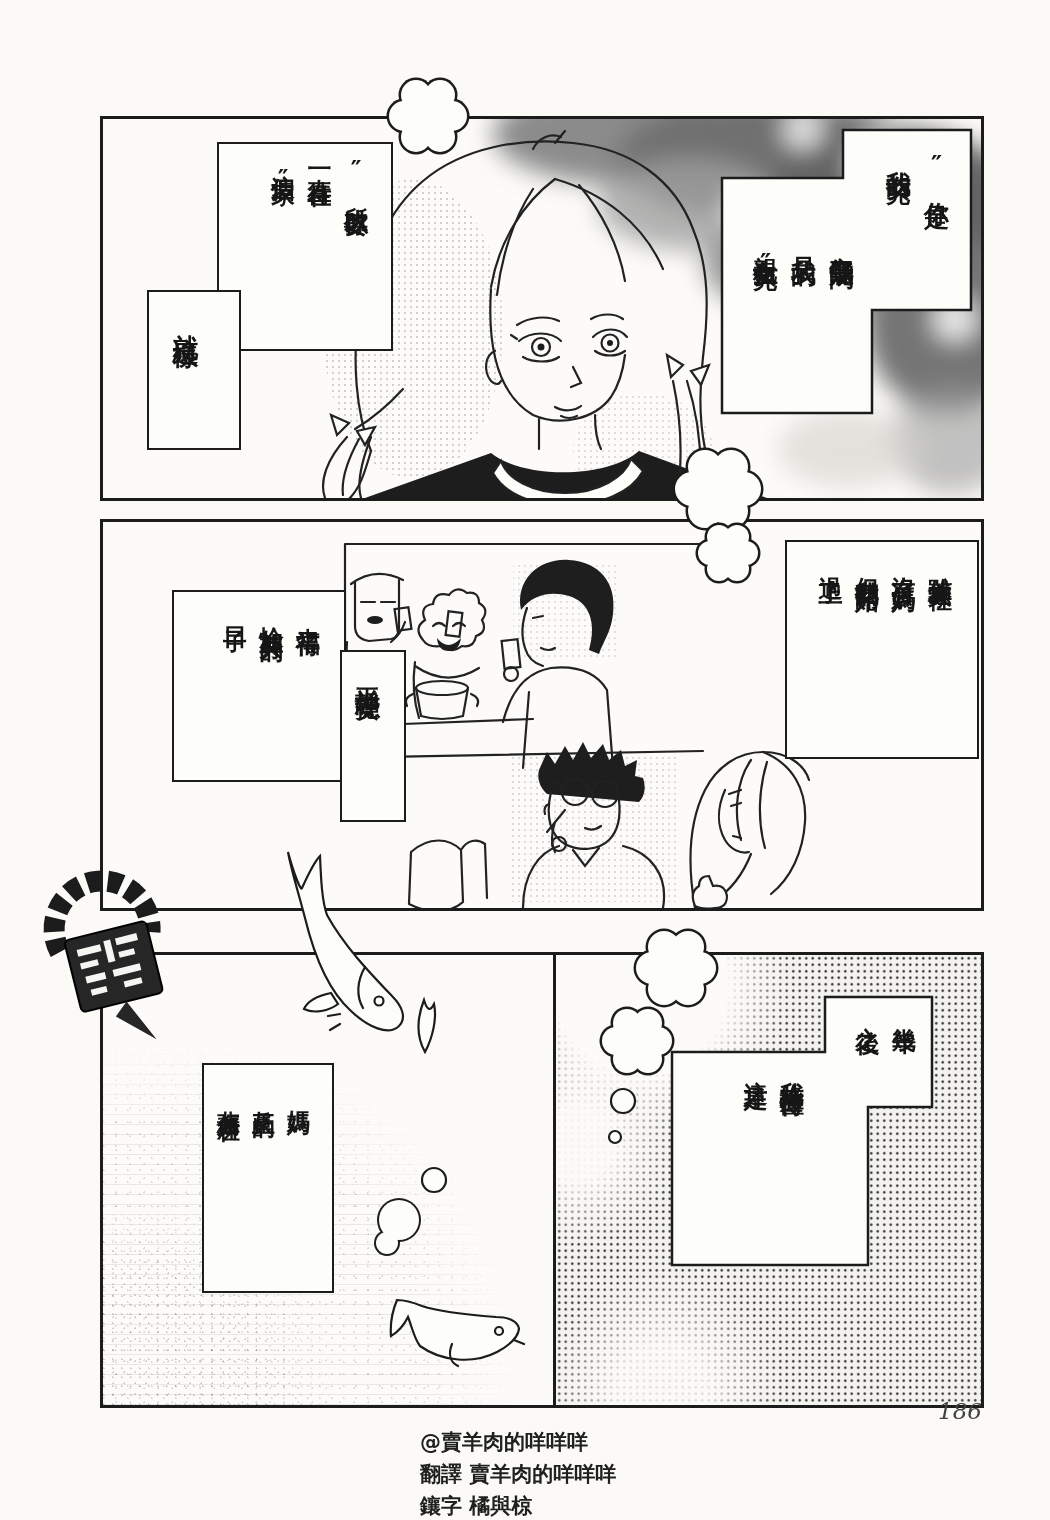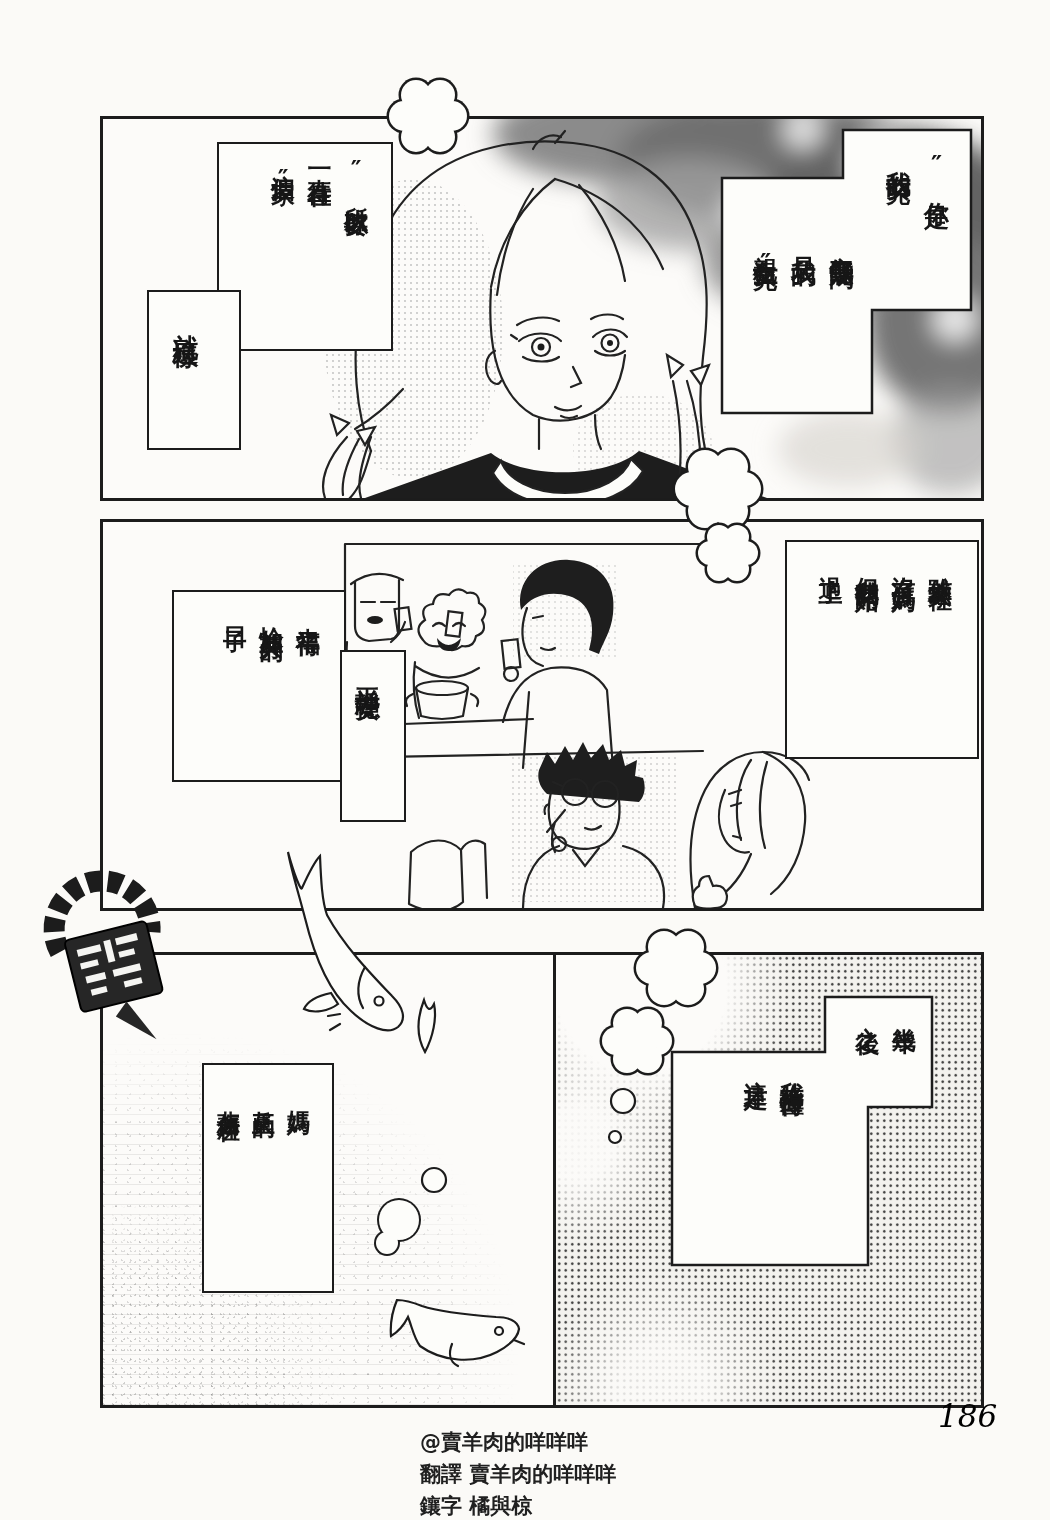--- a/index.html
+++ b/index.html
@@ -36,21 +36,21 @@
   .vtext{position:absolute;writing-mode:vertical-rl;text-orientation:upright;white-space:pre;
          font-weight:700;letter-spacing:3px;line-height:1.52;font-size:25px;color:#161616;}
   #overlay{position:absolute;left:0;top:0;pointer-events:none;}
   .panel-art{position:absolute;left:0;top:0;}
   #episode-label{position:absolute;left:94px;top:1422px;font-family:"DejaVu Serif",serif;
       font-weight:700;font-size:41px;letter-spacing:1px;color:#161616;}
   #credits{position:absolute;left:420px;top:1426px;font-size:21px;font-weight:600;
       line-height:32px;color:#202020;}
   #credits div{white-space:pre;}
   #page-number{position:absolute;left:938px;top:1398px;font-family:"DejaVu Serif",serif;
-      font-style:italic;font-size:31px;color:#000000;}
+      font-style:italic;font-size:23px;color:#404040;}
 </style>
 </head>
 <body>
 
 <div id="page">
 
   <div class="panel" id="panel-1">
     <svg class="panel-art" width="878" height="379" viewBox="0 0 878 379">
       <defs>
         <filter id="blur1" x="-40%" y="-40%" width="180%" height="180%">

